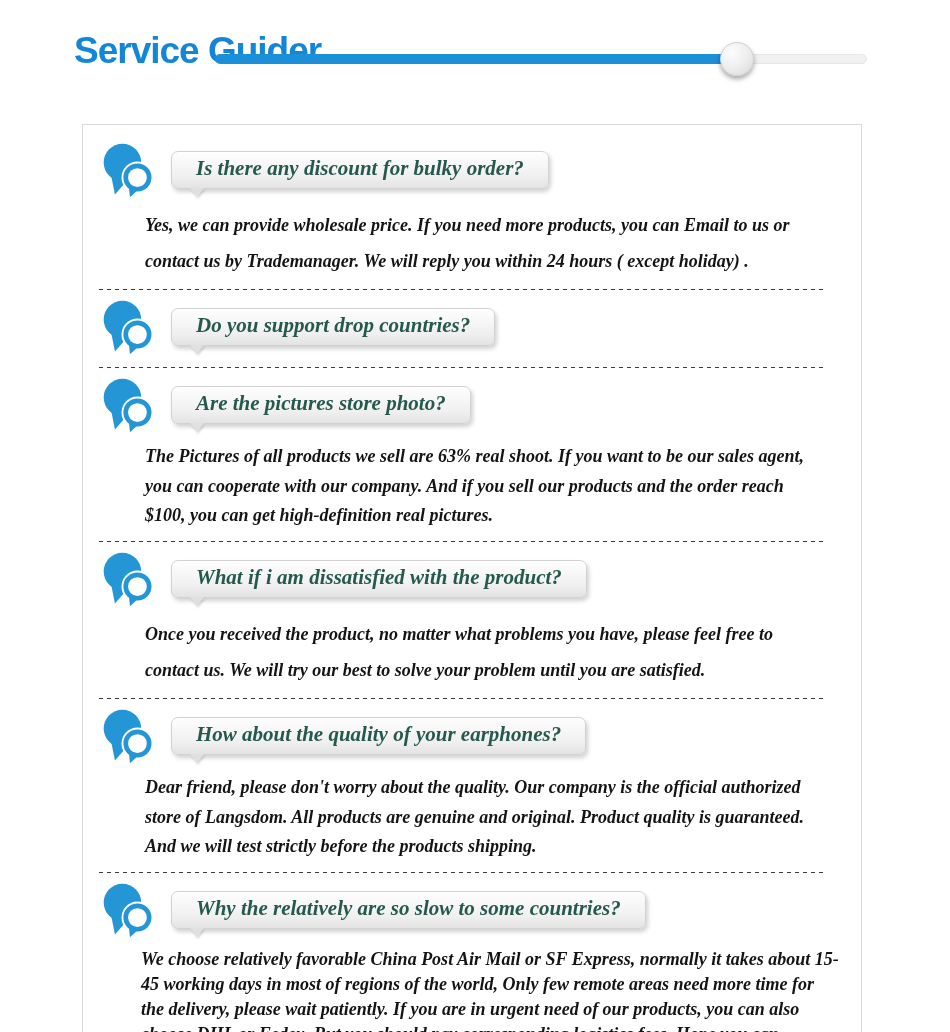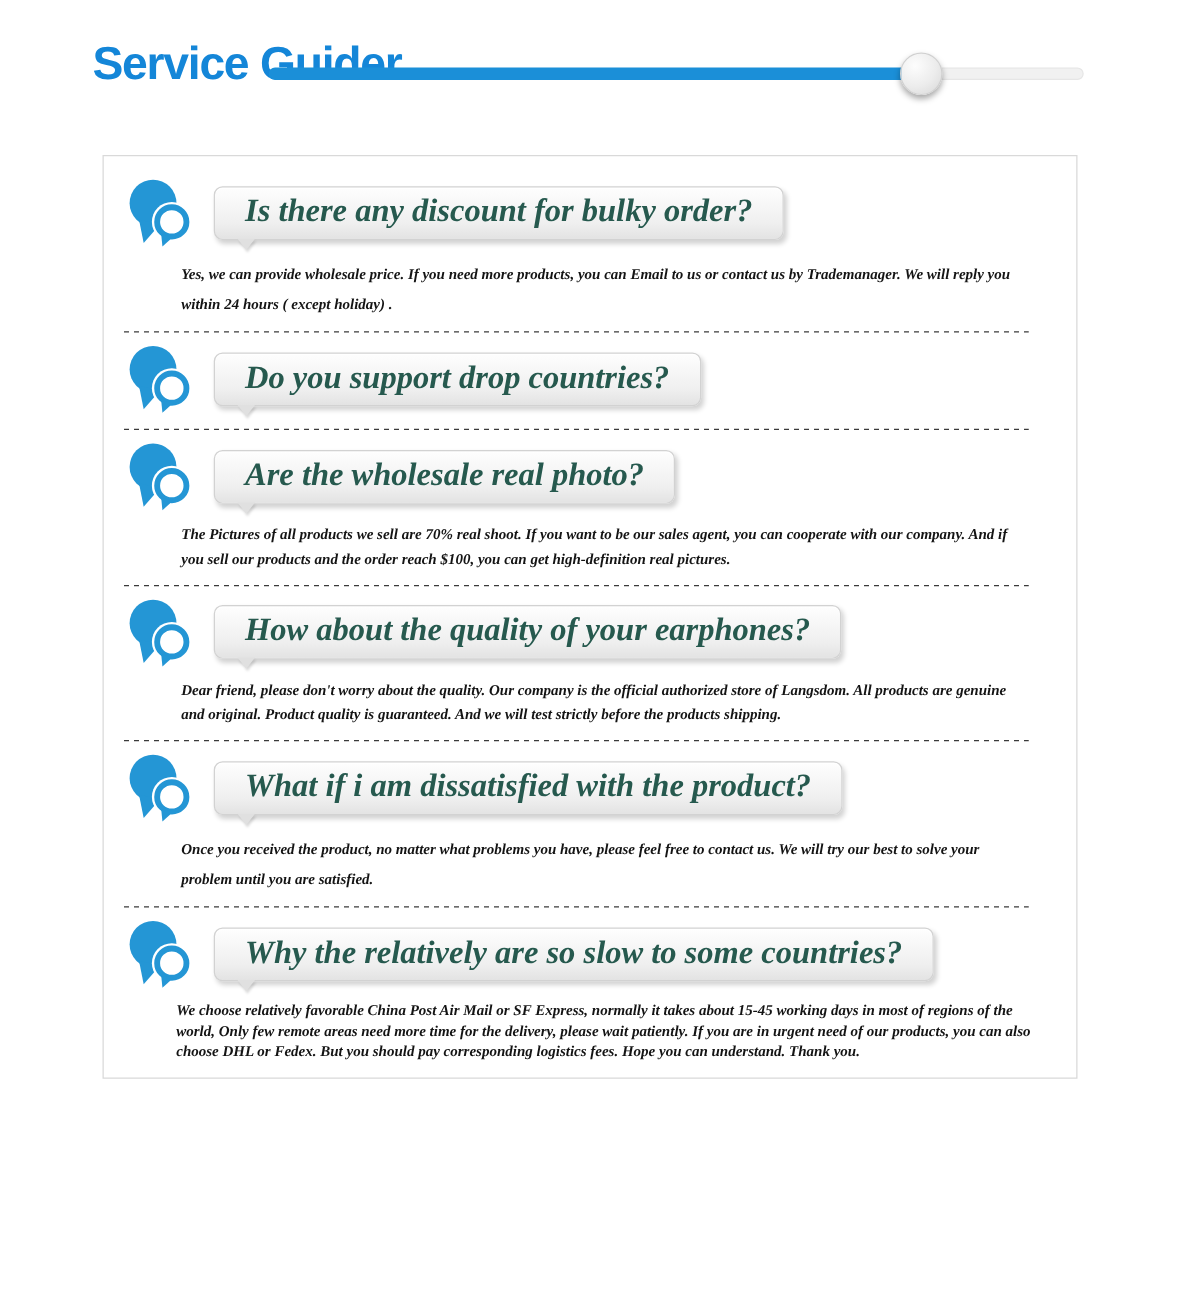--- a/index.html
+++ b/index.html
@@ -44,34 +44,34 @@
   }
 
   .q-row { display: flex; align-items: center; margin: 7px 0 0 16px; }
   .bubble-icon { width: 60px; height: 60px; flex: 0 0 auto; }
   .q-pill {
     position: relative; margin-left: 12px;
     padding: 4px 24px 7px 24px;
     background: linear-gradient(180deg, #fefefe 0%, #efefef 70%, #e3e3e3 100%);
     border: 1px solid #d2d2d2; border-radius: 7px;
     box-shadow: 2px 3px 4px rgba(0,0,0,0.18), inset 0 1px 0 #ffffff;
-    font-size: 26px; font-weight: bold; font-style: italic;
+    font-size: 21px; font-weight: bold; font-style: italic;
     color: #26594e; white-space: nowrap;
   }
   .q-pill::after {
     content: ""; position: absolute; left: 18px; bottom: -9px;
     width: 0; height: 0;
     border-left: 7px solid transparent; border-right: 7px solid transparent;
     border-top: 9px solid #e0e0e0;
     filter: drop-shadow(1px 2px 1px rgba(0,0,0,0.15));
   }
 
   .answer {
     margin: 7px 36px 0 62px;
-    font-size: 12px; font-weight: bold; font-style: italic;
+    font-size: 18px; font-weight: bold; font-style: italic;
     color: #141414;
   }
   .item-1 .answer, .item-2 .answer, .item-5 .answer { line-height: 2.0; }
   .item-3 .answer, .item-4 .answer { line-height: 1.65; }
   .item-6 .answer { line-height: 1.38; margin-left: 58px; margin-right: 22px; }
 
   .separator {
     margin: 10px 38px 0 16px; height: 1px;
     background: repeating-linear-gradient(90deg, #3a3a3a 0 4px, transparent 4px 8px);
   }
@@ -121,53 +121,53 @@
 
   <div class="faq-item item-3">
     <div class="q-row">
       <svg class="bubble-icon" viewBox="0 0 64 64">
         <circle cx="25" cy="24" r="20" fill="#2496d5"></circle>
         <path d="M13 38 L17 58 L31 42 Z" fill="#2496d5"></path>
         <circle cx="41" cy="40" r="17" fill="#ffffff"></circle>
         <circle cx="41" cy="40" r="12.5" fill="#ffffff" stroke="#2496d5" stroke-width="5"></circle>
         <path d="M32 51 L33 61 L43 52 Z" fill="#2496d5"></path>
       </svg>
-      <div class="q-pill">Are the wholesale real photo?</div>
+      <div class="q-pill">Are the pictures store photo?</div>
     </div>
-    <div class="answer">The Pictures of all products we sell are 70% real shoot. If you want to be our sales agent, you can cooperate with our company. And if you sell our products and the order reach $100, you can get high-definition real pictures.</div>
+    <div class="answer">The Pictures of all products we sell are 63% real shoot. If you want to be our sales agent, you can cooperate with our company. And if you sell our products and the order reach $100, you can get high-definition real pictures.</div>
+    <div class="separator"></div>
+  </div>
+
+  <div class="faq-item item-5">
+    <div class="q-row">
+      <svg class="bubble-icon" viewBox="0 0 64 64">
+        <circle cx="25" cy="24" r="20" fill="#2496d5"></circle>
+        <path d="M13 38 L17 58 L31 42 Z" fill="#2496d5"></path>
+        <circle cx="41" cy="40" r="17" fill="#ffffff"></circle>
+        <circle cx="41" cy="40" r="12.5" fill="#ffffff" stroke="#2496d5" stroke-width="5"></circle>
+        <path d="M32 51 L33 61 L43 52 Z" fill="#2496d5"></path>
+      </svg>
+      <div class="q-pill">What if i am dissatisfied with the product?</div>
+    </div>
+    <div class="answer">Once you received the product, no matter what problems you have, please feel free to contact us. We will try our best to solve your problem until you are satisfied.</div>
     <div class="separator"></div>
   </div>
 
   <div class="faq-item item-4">
     <div class="q-row">
       <svg class="bubble-icon" viewBox="0 0 64 64">
         <circle cx="25" cy="24" r="20" fill="#2496d5"></circle>
         <path d="M13 38 L17 58 L31 42 Z" fill="#2496d5"></path>
         <circle cx="41" cy="40" r="17" fill="#ffffff"></circle>
         <circle cx="41" cy="40" r="12.5" fill="#ffffff" stroke="#2496d5" stroke-width="5"></circle>
         <path d="M32 51 L33 61 L43 52 Z" fill="#2496d5"></path>
       </svg>
       <div class="q-pill">How about the quality of your earphones?</div>
     </div>
     <div class="answer">Dear friend, please don't worry about the quality. Our company is the official authorized store of Langsdom. All products are genuine and original. Product quality is guaranteed. And we will test strictly before the products shipping.</div>
-    <div class="separator"></div>
-  </div>
-
-  <div class="faq-item item-5">
-    <div class="q-row">
-      <svg class="bubble-icon" viewBox="0 0 64 64">
-        <circle cx="25" cy="24" r="20" fill="#2496d5"></circle>
-        <path d="M13 38 L17 58 L31 42 Z" fill="#2496d5"></path>
-        <circle cx="41" cy="40" r="17" fill="#ffffff"></circle>
-        <circle cx="41" cy="40" r="12.5" fill="#ffffff" stroke="#2496d5" stroke-width="5"></circle>
-        <path d="M32 51 L33 61 L43 52 Z" fill="#2496d5"></path>
-      </svg>
-      <div class="q-pill">What if i am dissatisfied with the product?</div>
-    </div>
-    <div class="answer">Once you received the product, no matter what problems you have, please feel free to contact us. We will try our best to solve your problem until you are satisfied.</div>
     <div class="separator"></div>
   </div>
 
   <div class="faq-item item-6">
     <div class="q-row">
       <svg class="bubble-icon" viewBox="0 0 64 64">
         <circle cx="25" cy="24" r="20" fill="#2496d5"></circle>
         <path d="M13 38 L17 58 L31 42 Z" fill="#2496d5"></path>
         <circle cx="41" cy="40" r="17" fill="#ffffff"></circle>
         <circle cx="41" cy="40" r="12.5" fill="#ffffff" stroke="#2496d5" stroke-width="5"></circle>

